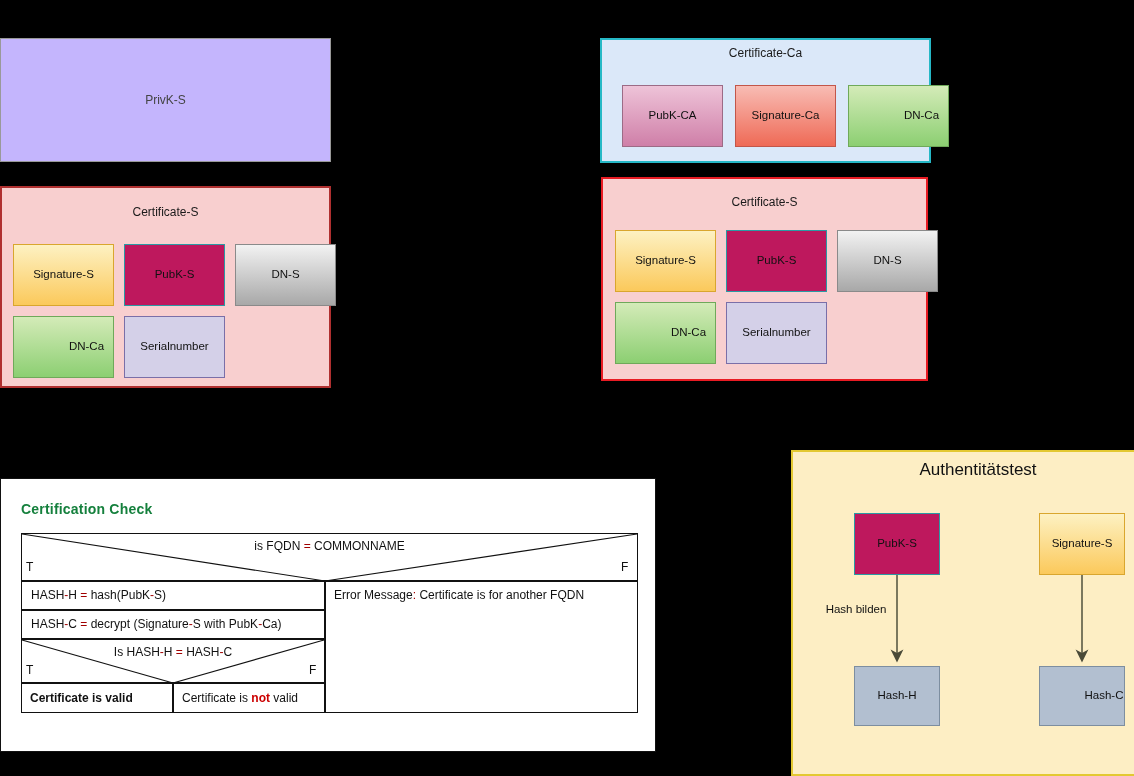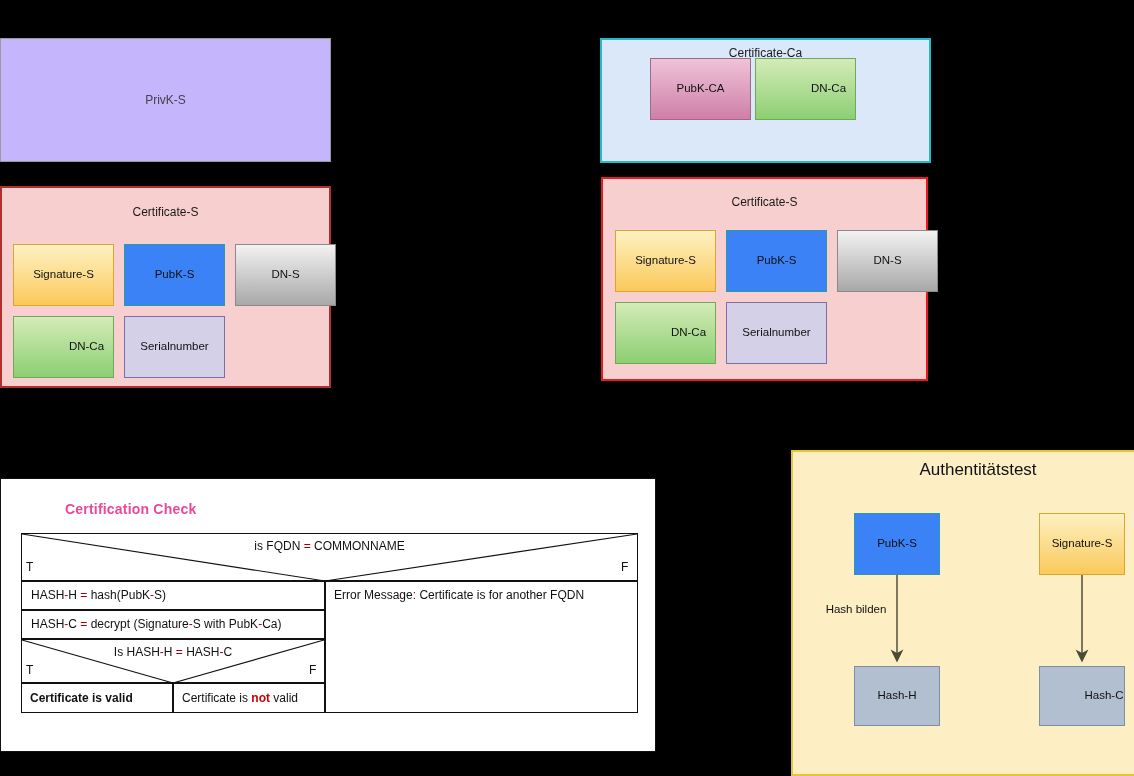--- a/index.html
+++ b/index.html
@@ -39,22 +39,22 @@
   #privk-s-box .lbl { font-size: 12px; color: #444444; }
 
   
   #cert-ca-box {
     left: 600px; top: 38px; width: 331px; height: 125px;
     background: #dbe8f9;
     border: 2px solid #26b8c6;
   }
   #cert-ca-box .panel-title { margin-top: 6px; }
   .ca-row {
-    position: absolute; left: 20px; top: 18px;
-    display: flex; gap: 4px; margin-left: 28px;
+    position: absolute; left: 20px; top: 45px;
+    display: flex; gap: 12px;
   }
 
   
   #cert-s-left {
     left: 0px; top: 186px; width: 331px; height: 202px;
     background: #f8cfcf;
     border: 2px solid #b03030;
   }
   #cert-s-left .panel-title { margin-top: 17px; }
 
@@ -79,36 +79,35 @@
   .chip {
     width: 101px; height: 62px;
     display: flex; align-items: center; justify-content: center;
     font-size: 11.5px; color: #111111;
     text-align: center; line-height: 1.2;
   }
   .chip.pink     { background: linear-gradient(to bottom,#eec3d8,#cf7fa8); border:1px solid #9c6b86; }
   .chip.salmon   { background: linear-gradient(to bottom,#f8bcb4,#ef6a56); border:1px solid #c2564a; }
   .chip.green    { background: linear-gradient(to bottom,#d4ebb8,#8ccf72); border:1px solid #6fa95a;padding-left:46px; }
   .chip.yellow   { background: linear-gradient(to bottom,#fdf1c2,#fbc95b); border:1px solid #d9a62e; }
-  .chip.cyan     { background: #3b82f6; border:1px solid #2a9aa4; }
+  .chip.cyan     { background: #be185d; border:1px solid #2a9aa4; }
   .chip.gray     { background: linear-gradient(to bottom,#f2f2f2,#a8a8a8); border:1px solid #8a8a8a; }
   .chip.lavender { background: #d4d0e8; border:1px solid #7a6fa8; }
   .chip.steel    { background: #b2bfd0; border:1px solid #7d8ea0; }
 
   
   #cert-check-panel {
     left: 0px; top: 478px; width: 656px; height: 274px;
     background: #ffffff;
     border: 1px solid #111111;
   }
   #cert-check-title {
     position: absolute; left: 20px; top: 22px;
-    font-size: 14px; font-weight: bold; color: #ec4899;
+    font-size: 14px; font-weight: bold; color: #15803d;
     letter-spacing: 0.2px;
-    margin-left: 44px;
   }
 
   
   #dt {
     position: absolute; left: 20px; top: 54px;
     width: 617px; height: 152px;
   }
   .dt-box { position: absolute; border: 1px solid #111111; background: #ffffff; }
   .dt-text { position: absolute; font-size: 12px; color: #111111; white-space: nowrap; }
   .dt-center { text-align: center; }
@@ -140,20 +139,21 @@
 <div id="stage">
 
   <div class="panel" id="privk-s-box">
     <span class="lbl">PrivK-S</span>
   </div>
 
   <div class="panel" id="cert-ca-box">
     <div class="panel-title">Certificate-Ca</div>
     <div class="ca-row">
       <div class="chip pink">PubK-CA</div>
+      <div class="chip salmon">Signature-Ca</div>
       <div class="chip green">DN-Ca</div>
     </div>
   </div>
 
   <div class="panel" id="cert-s-left">
     <div class="panel-title">Certificate-S</div>
     <div class="cert-s-grid">
       <div class="chip yellow">Signature-S</div>
       <div class="chip cyan">PubK-S</div>
       <div class="chip gray">DN-S</div>

